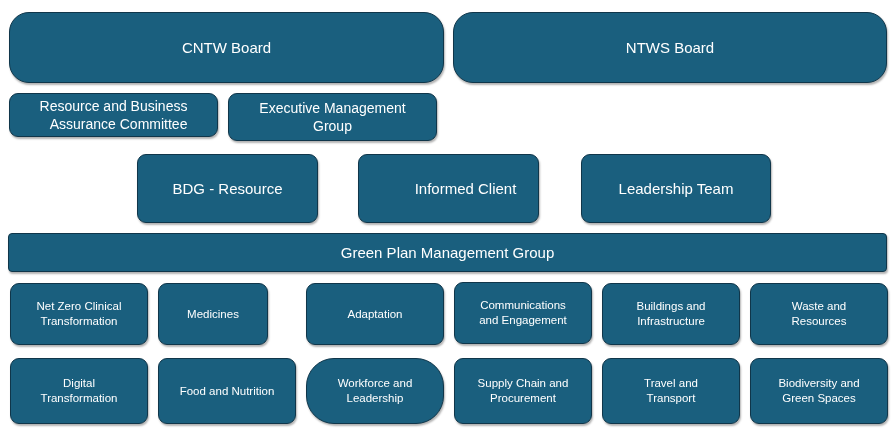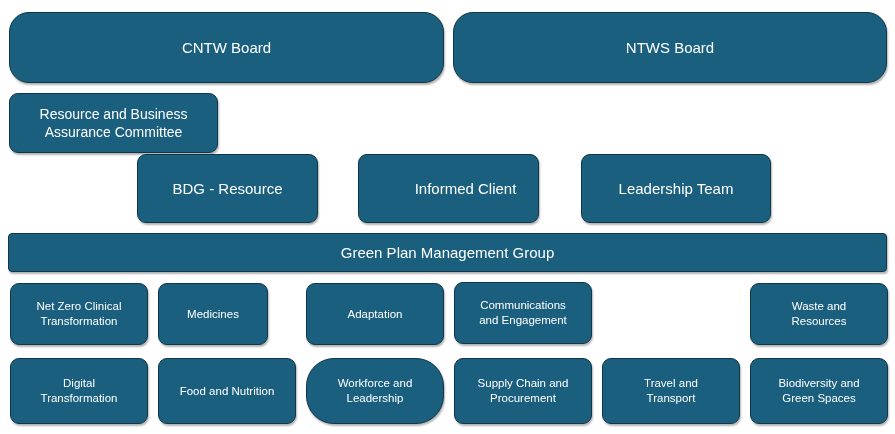--- a/index.html
+++ b/index.html
@@ -39,35 +39,39 @@
   .sm { font-size: 11.5px; }
 </style>
 </head>
 <body>
 
 <div class="canvas">
 
   <div class="node xl lg" style="left:9px; top:12px; width:435px; height:71px;">CNTW Board</div>
   <div class="node xl lg" style="left:453px; top:12px; width:434px; height:71px;">NTWS Board</div>
 
-  <div class="node md" style="left:9px; top:93px; width:209px; height:60px;">Resource and Business
+  <div class="node md" style="left:9px; top:93px; width:209px; height:44px;text-align:right;">Resource and Business
 Assurance Committee</div>
+  <div class="node md" style="left:228px; top:93px; width:209px; height:48px;">Executive Management
+Group</div>
 
   <div class="node lg" style="left:137px; top:154px; width:181px; height:69px;">BDG - Resource</div>
   <div class="node lg" style="left:358px; top:154px; width:181px; height:69px;padding-left:44px;">Informed Client</div>
   <div class="node lg" style="left:581px; top:154px; width:190px; height:69px;">Leadership Team</div>
 
   <div class="node lg" style="left:8px; top:233px; width:879px; height:39px; border-radius:4px;">Green Plan Management Group</div>
 
   <div class="node sm" style="left:10px; top:283px; width:138px; height:62px;">Net Zero Clinical
 Transformation</div>
   <div class="node sm" style="left:158px; top:283px; width:110px; height:62px;">Medicines</div>
   <div class="node sm" style="left:306px; top:283px; width:138px; height:62px;text-align:center;">Adaptation</div>
   <div class="node sm" style="left:454px; top:282px; width:138px; height:62px;">Communications
 and Engagement</div>
+  <div class="node sm" style="left:602px; top:283px; width:138px; height:62px;">Buildings and
+Infrastructure</div>
   <div class="node sm" style="left:750px; top:283px; width:138px; height:62px;">Waste and
 Resources</div>
 
   <div class="node sm" style="left:10px; top:358px; width:138px; height:66px;">Digital
 Transformation</div>
   <div class="node sm" style="left:158px; top:358px; width:138px; height:66px;">Food and Nutrition</div>
   <div class="node sm" style="left:306px; top:358px; width:138px; height:66px;border-radius:28px;">Workforce and
 Leadership</div>
   <div class="node sm" style="left:454px; top:358px; width:138px; height:66px;">Supply Chain and
 Procurement</div>

